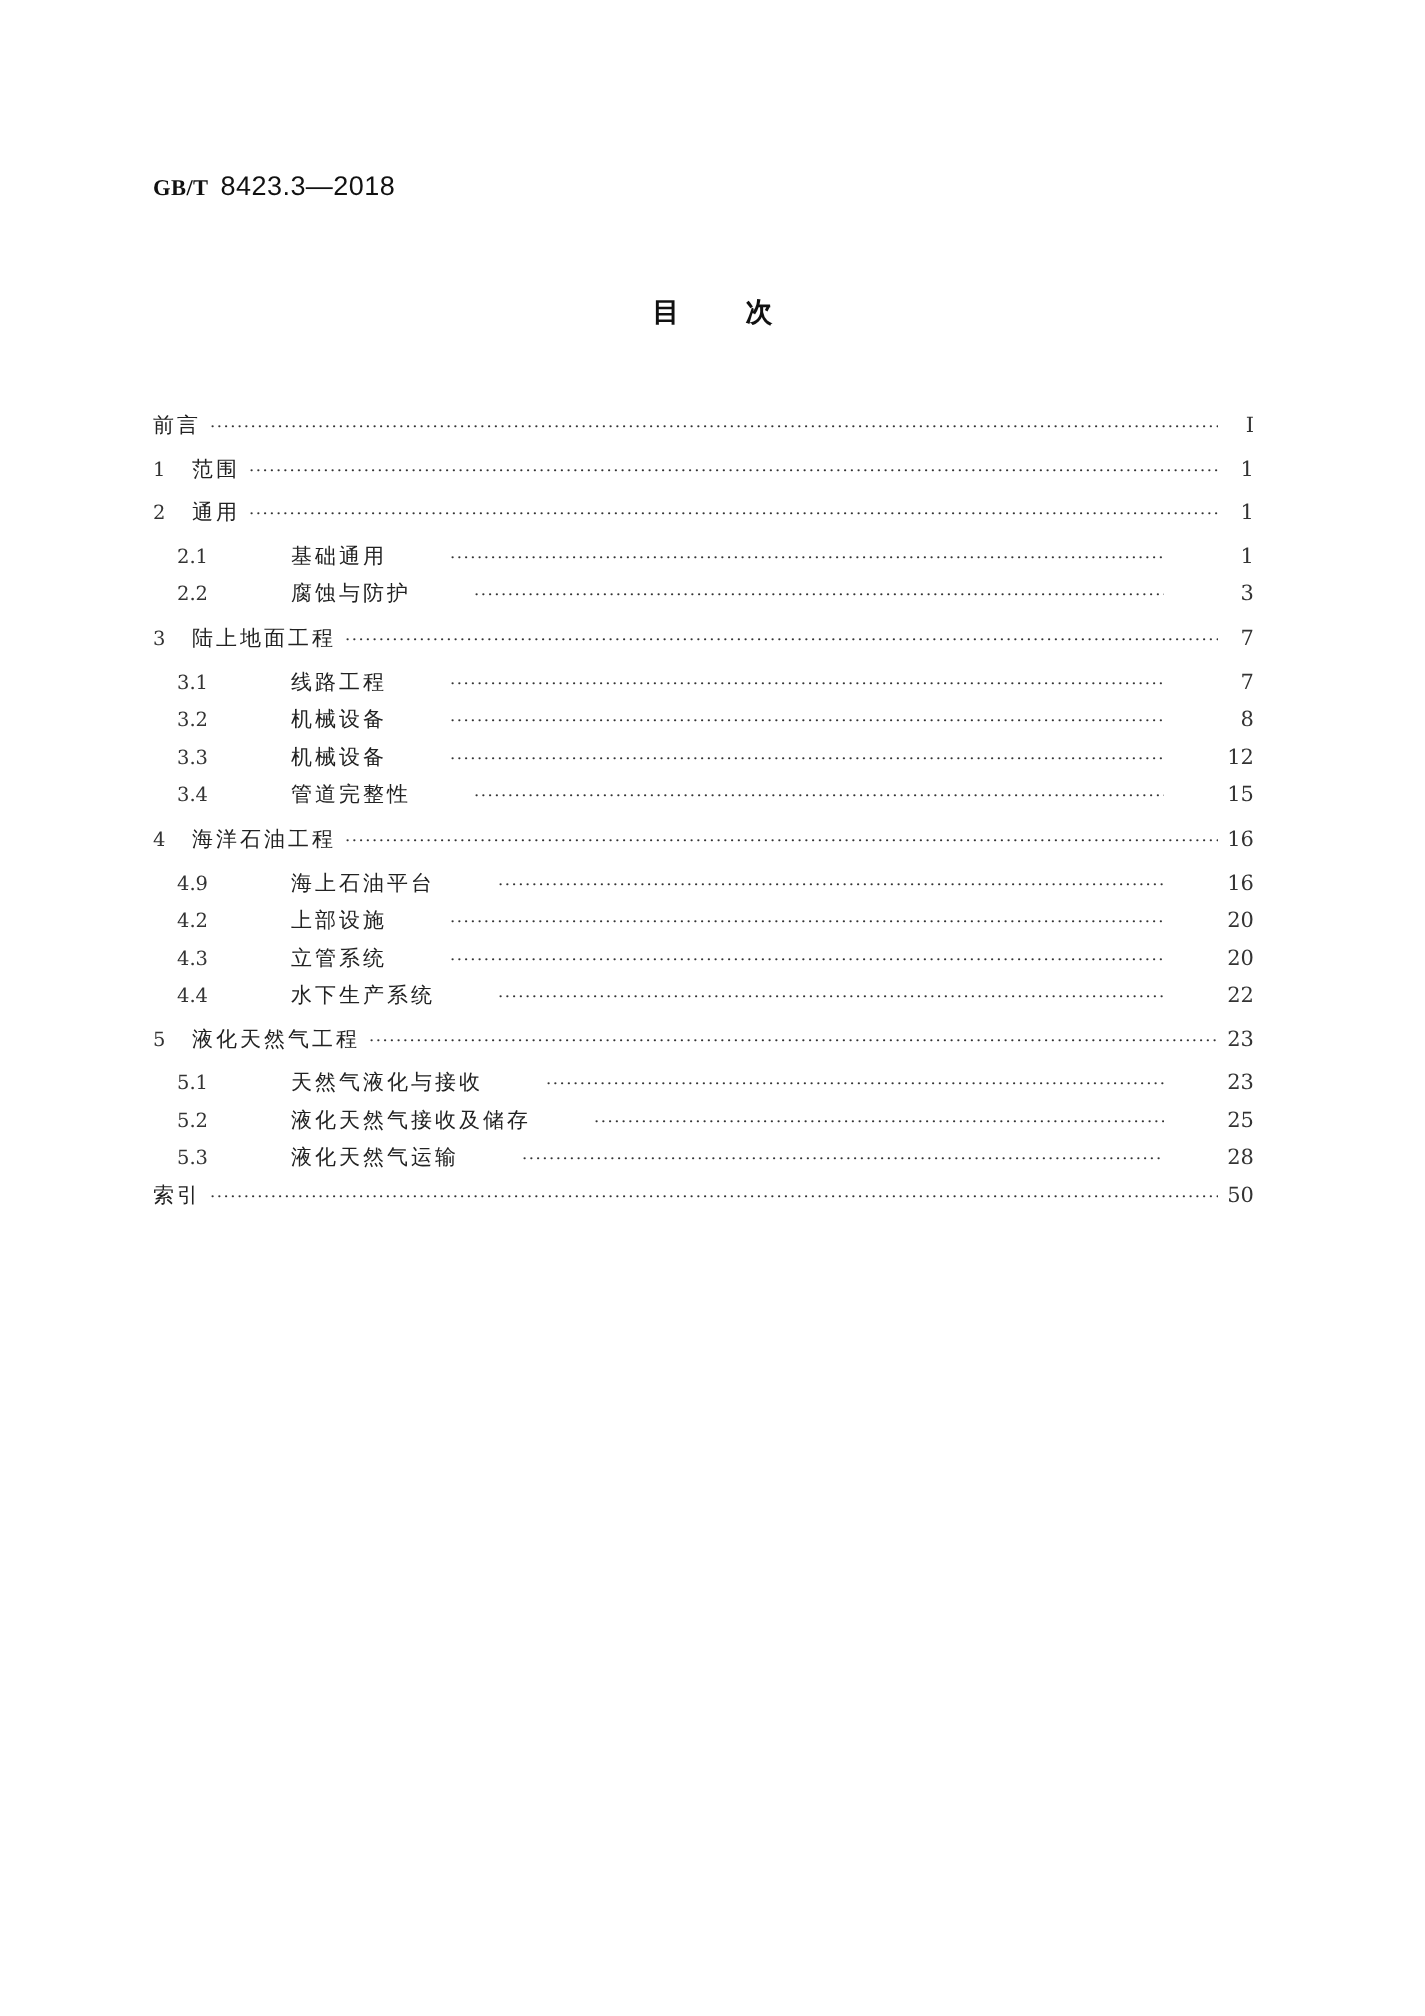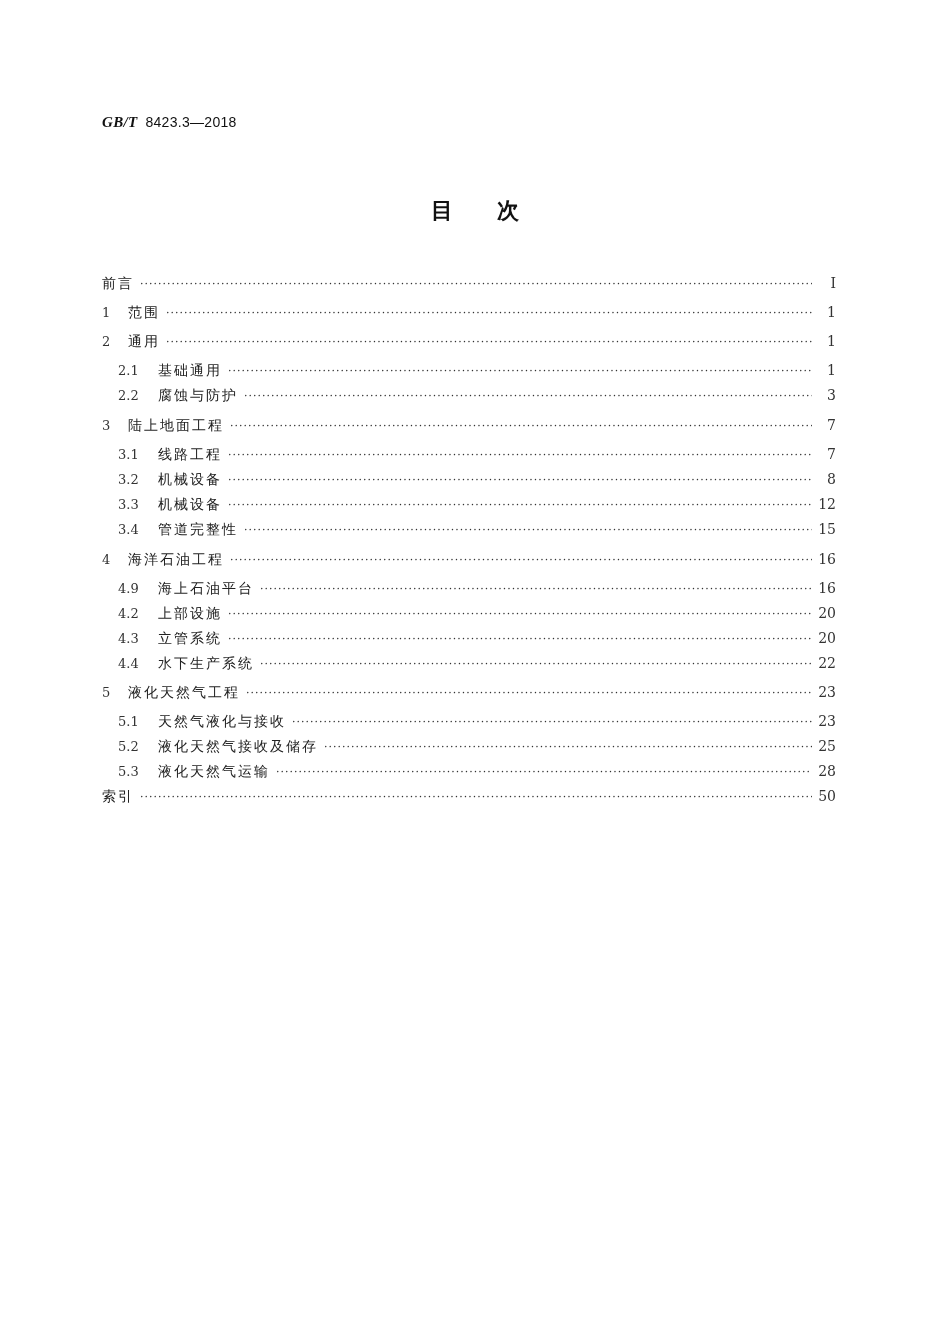--- a/index.html
+++ b/index.html
@@ -1,25 +1,25 @@
 <!DOCTYPE html>
 <html><head>
 <meta charset="utf-8">
 <style>
   html, body { margin: 0; padding: 0; background: #ffffff; }
   body { width: 950px; height: 1344px; position: relative; overflow: hidden; color: #111; }
   .doc-code { position: absolute; left: 102px; top: 114px; font-size: 15px; font-family: "Liberation Serif", serif; letter-spacing: 0.3px; }
-  .doc-code .prefix { font-weight: bold; font-style: italic; }
-  .doc-code .num { font-family: "Liberation Sans", sans-serif; font-size: 14px; margin-left: 8px; }
-  .title { position: absolute; left: 0; width: 950px; top: 196px; text-align: center; font-size: 22px; font-weight: bold; font-family: "DejaVu Sans", sans-serif; }
+  .doc-code .prefix { font-weight: bold; }
+  .doc-code .num { font-family: "Liberation Sans", sans-serif; font-size: 18px; margin-left: 8px; }
+  .title { position: absolute; left: 0; width: 950px; top: 196px; text-align: center; font-size: 18px; font-weight: bold; font-family: "DejaVu Sans", sans-serif; }
   .title span { display: inline-block; }
   .title .gap { width: 44px; }
   .toc { position: absolute; left: 102px; top: 0; width: 740px; }
   .toc-row { position: absolute; left: 0; width: 734px; height: 20px; display: flex; align-items: baseline; font-family: "DejaVu Serif", serif; font-size: 14px; color: #222; }
-  .toc-row.sub { left: 16px; width: 718px; }
+  .toc-row.sub { left: 16px; width: 718px; gap: 36px; }
   .toc-num { display: inline-block; font-size: 13px; color: #333; }
   .toc-row .toc-num { width: 26px; }
   .toc-row.sub .toc-num { width: 40px; }
   .toc-label { white-space: nowrap; letter-spacing: 2px; }
   .toc-dots { flex: 1; overflow: hidden; white-space: nowrap; margin: 0 6px; color: #333; letter-spacing: 1px; font-size: 11px; }
   .toc-dots::before { content: "································································································································································"; }
   .toc-page { min-width: 18px; text-align: right; font-size: 14px; color: #333; }
 </style>
 </head>
 <body>

